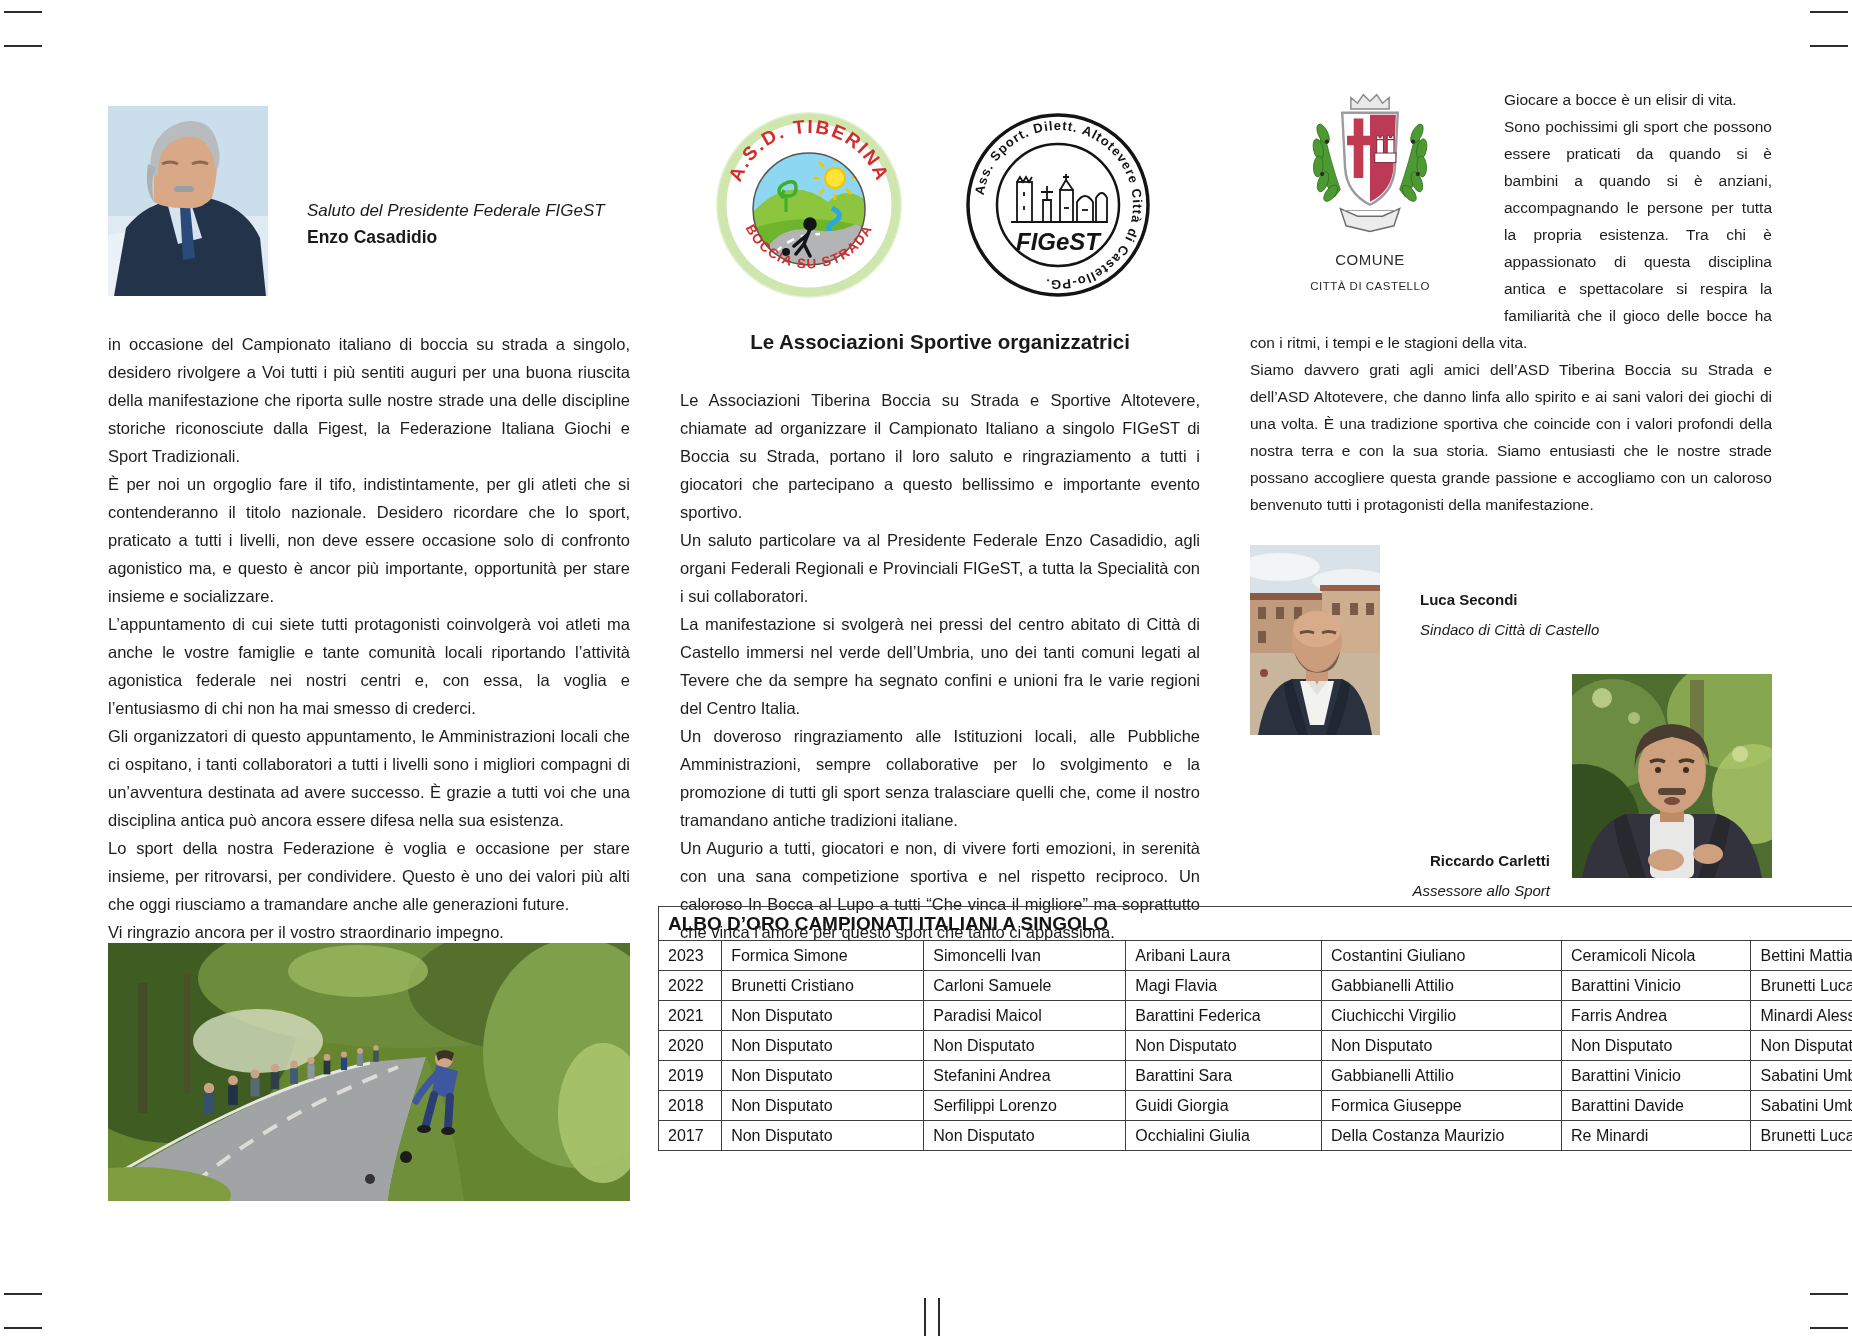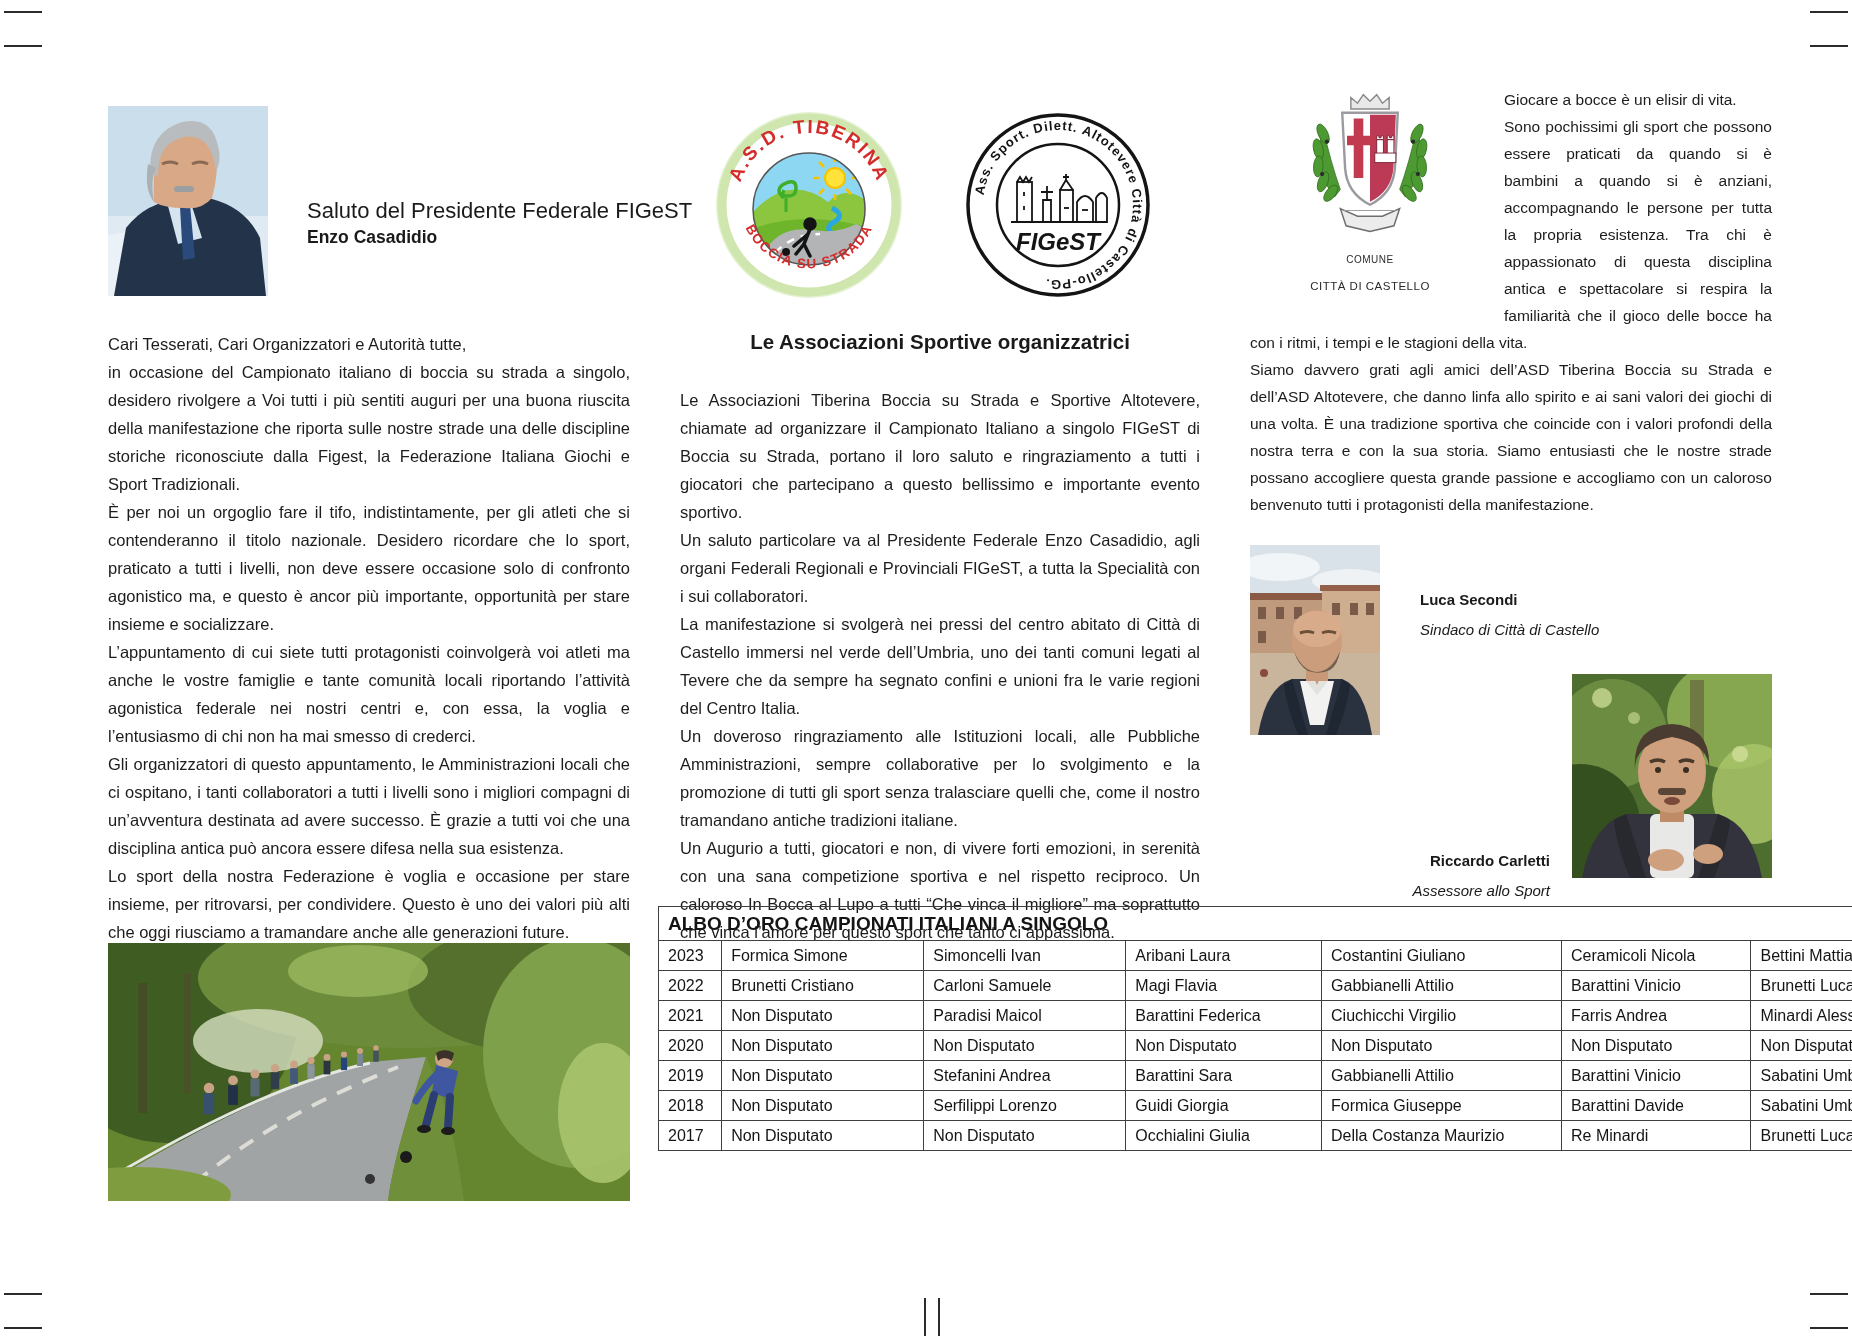--- a/index.html
+++ b/index.html
@@ -10,27 +10,27 @@
   .mark{position:absolute;background:#2b2b2b;}
   .mark.h{width:38px;height:2px;}
   .mark.v{width:2px;height:38px;}
   
   .photo{position:absolute;overflow:hidden;}
   .photo svg{display:block;}
   
   .col{position:absolute;text-align:justify;font-size:16.5px;line-height:28px;color:#1c1c1c;}
   .col p{margin:0;}
   .col-right{font-size:15.5px;line-height:27px;}
-  .cap-italic{font-size:22px;line-height:26px;}
+  .cap-italic{font-style:italic;font-size:17px;line-height:26px;}
   .cap-bold{font-weight:bold;font-size:17.5px;line-height:26px;}
   #center-heading{font-weight:bold;font-size:20.5px;text-align:center;}
   
   .crest-float{float:left;width:240px;margin:0 14px 6px 0;text-align:center;}
   .crest-float svg{display:block;margin:0 auto;}
-  .muni-1{font-size:10px;letter-spacing:.5px;color:#2a2a2a;margin-top:2px;}
+  .muni-1{font-size:15px;letter-spacing:.5px;color:#2a2a2a;margin-top:2px;}
   .muni-2{font-size:11.5px;letter-spacing:.5px;color:#2a2a2a;}
   
   .person-caption{position:absolute;font-size:15px;line-height:30px;margin-top:40px;}
   .person-caption .name{font-weight:bold;}
   .person-caption .role{font-style:italic;}
   
   #albo-table{position:absolute;left:658px;top:906px;width:1264px;border-collapse:collapse;
               font-size:16px;color:#141414;table-layout:fixed;}
   #albo-table td,#albo-table th{border:1.6px solid #3f3f3f;padding:0 9px;height:29px;
               overflow:hidden;white-space:nowrap;}
@@ -70,21 +70,20 @@
       <path d="M84,58 Q92,54 100,58" stroke="#8a6a52" stroke-width="3" fill="none"></path>
     </svg>
   </div>
 
   <div class="abs" style="left:307px;top:198px;">
     <div class="cap-italic">Saluto del Presidente Federale FIGeST</div>
     <div class="cap-bold">Enzo Casadidio</div>
   </div>
 
   <div class="col" style="left:108px;top:330px;width:522px;">
-    <p>Cari Tesserati, Cari Organizzatori e Autorità tutte,</p>
     <p>in occasione del Campionato italiano di boccia su strada a singolo, desidero rivolgere a Voi tutti i più sentiti auguri per una buona riuscita della manifestazione che riporta sulle nostre strade una delle discipline storiche riconosciute dalla Figest, la Federazione Italiana Giochi e Sport Tradizionali.</p>
     <p>È per noi un orgoglio fare il tifo, indistintamente, per gli atleti che si contenderanno il titolo nazionale. Desidero ricordare che lo sport, praticato a tutti i livelli, non deve essere occasione solo di confronto agonistico ma, e questo è ancor più importante, opportunità per stare insieme e socializzare.</p>
     <p>L’appuntamento di cui siete tutti protagonisti coinvolgerà voi atleti ma anche le vostre famiglie e tante comunità locali riportando l’attività agonistica federale nei nostri centri e, con essa, la voglia e l’entusiasmo di chi non ha mai smesso di crederci.</p>
     <p>Gli organizzatori di questo appuntamento, le Amministrazioni locali che ci ospitano, i tanti collaboratori a tutti i livelli sono i migliori compagni di un’avventura destinata ad avere successo. È grazie a tutti voi che una disciplina antica può ancora essere difesa nella sua esistenza.</p>
     <p>Lo sport della nostra Federazione è voglia e occasione per stare insieme, per ritrovarsi, per condividere. Questo è uno dei valori più alti che oggi riusciamo a tramandare anche alle generazioni future.</p>
     <p>Vi ringrazio ancora per il vostro straordinario impegno.</p>
   </div>
 
   <div class="photo" style="left:108px;top:943px;width:522px;height:258px;">
     <svg width="522" height="258" viewBox="0 0 522 258">

